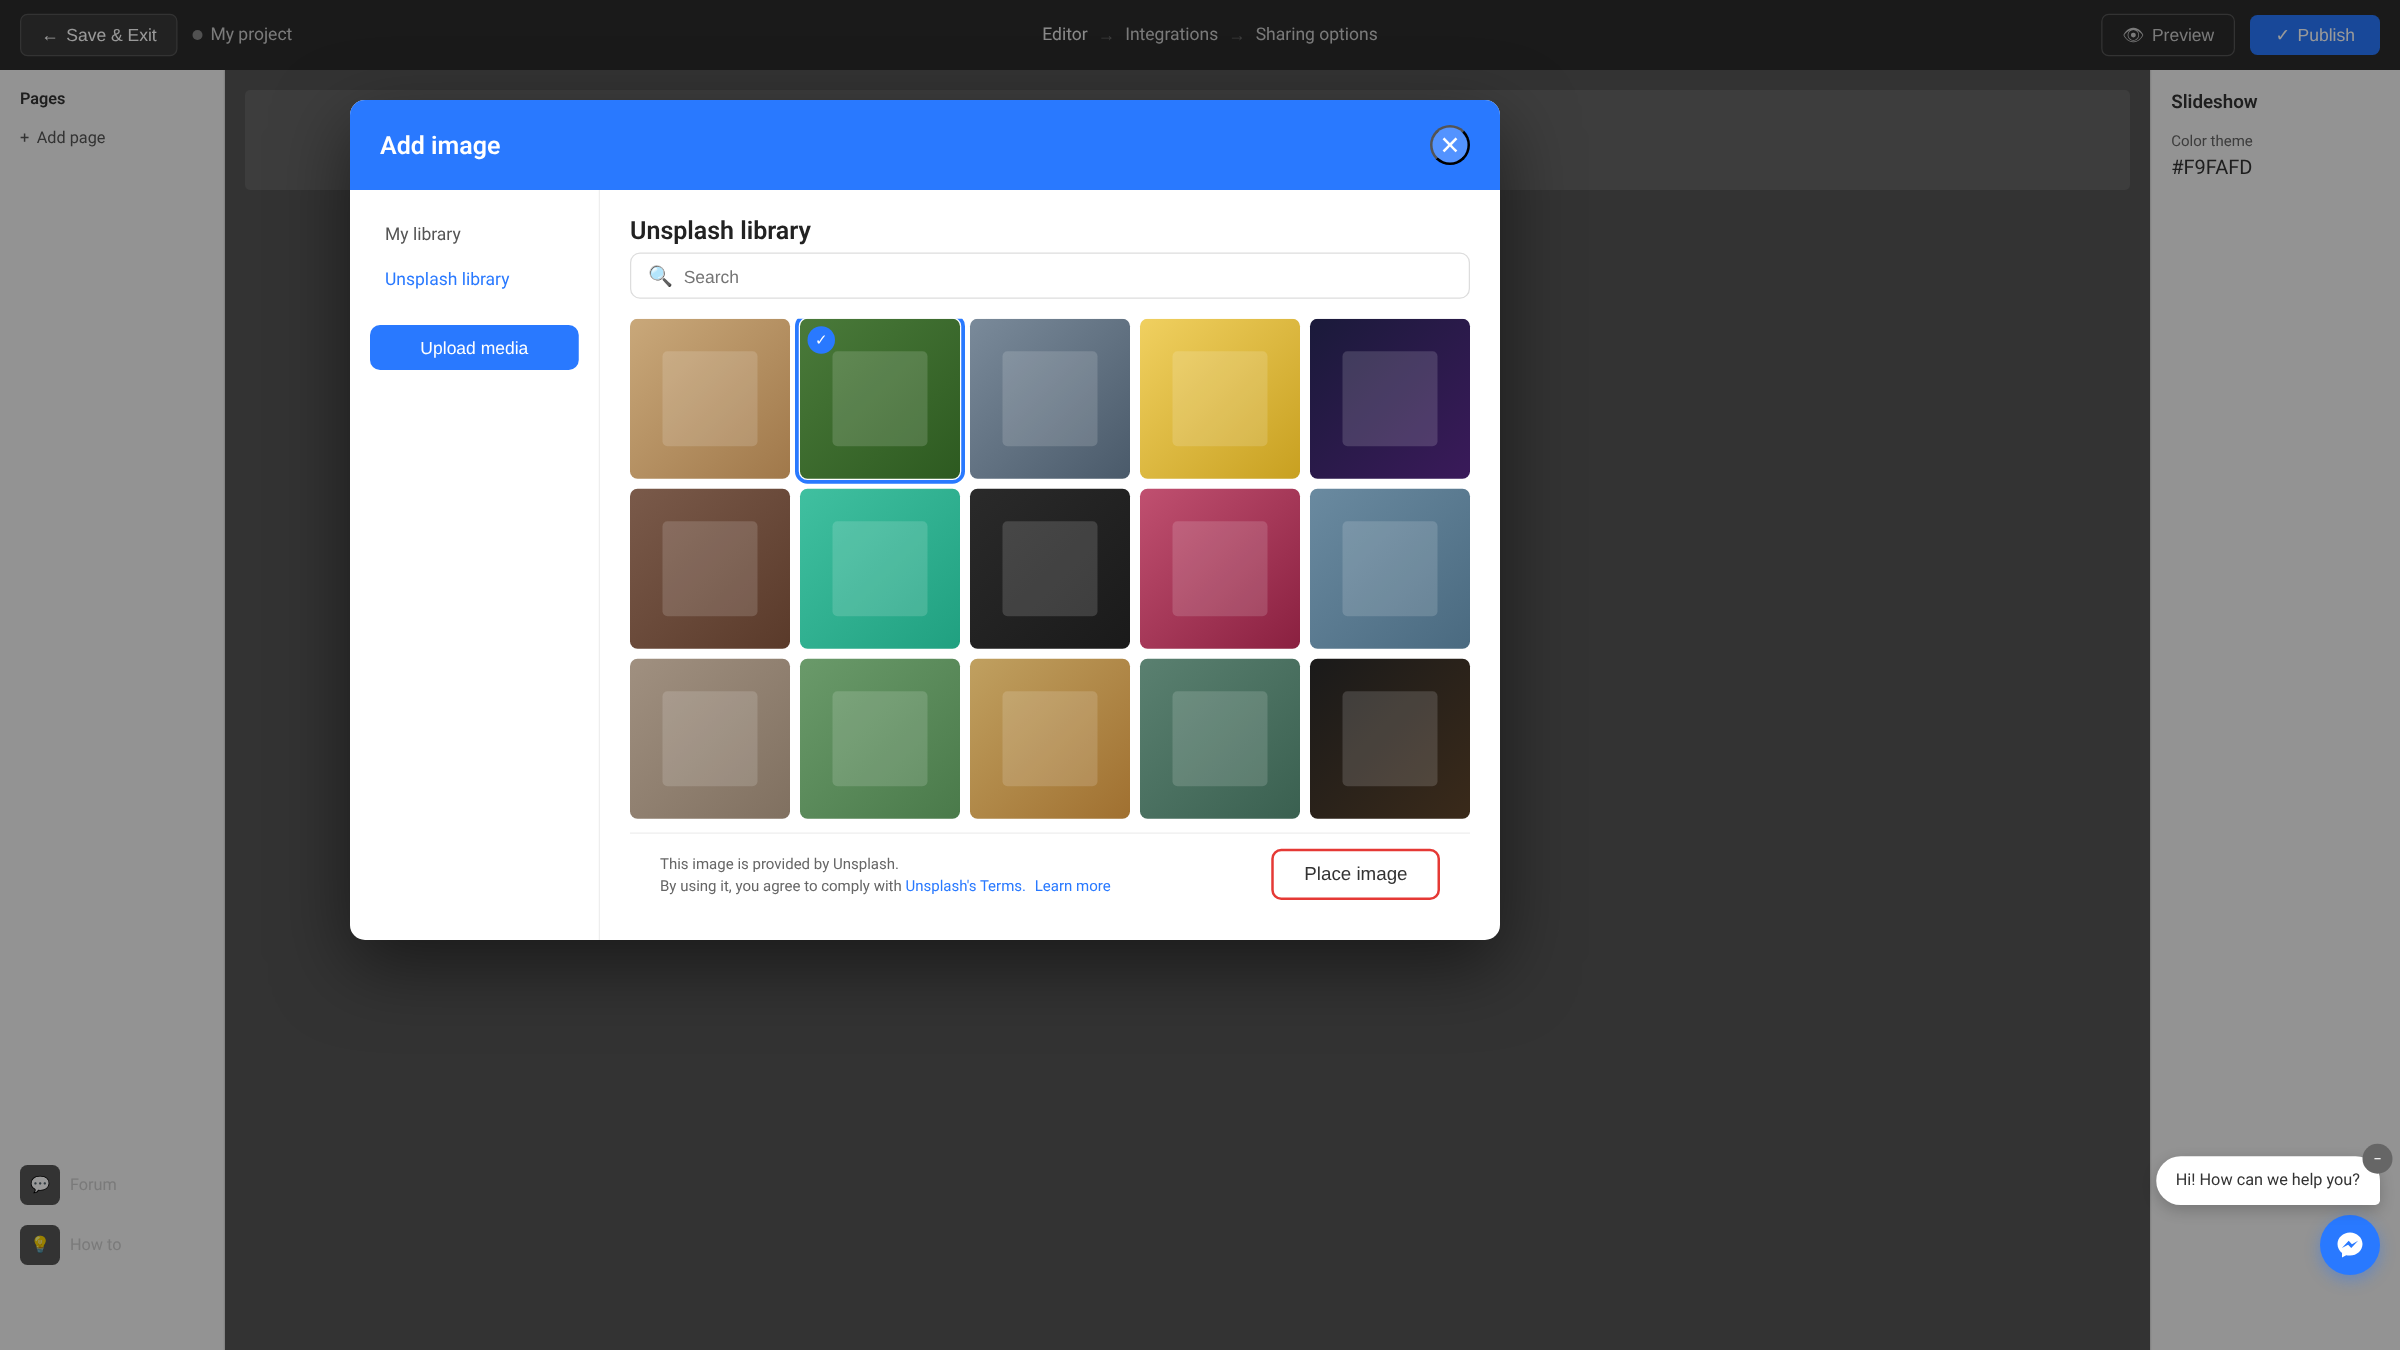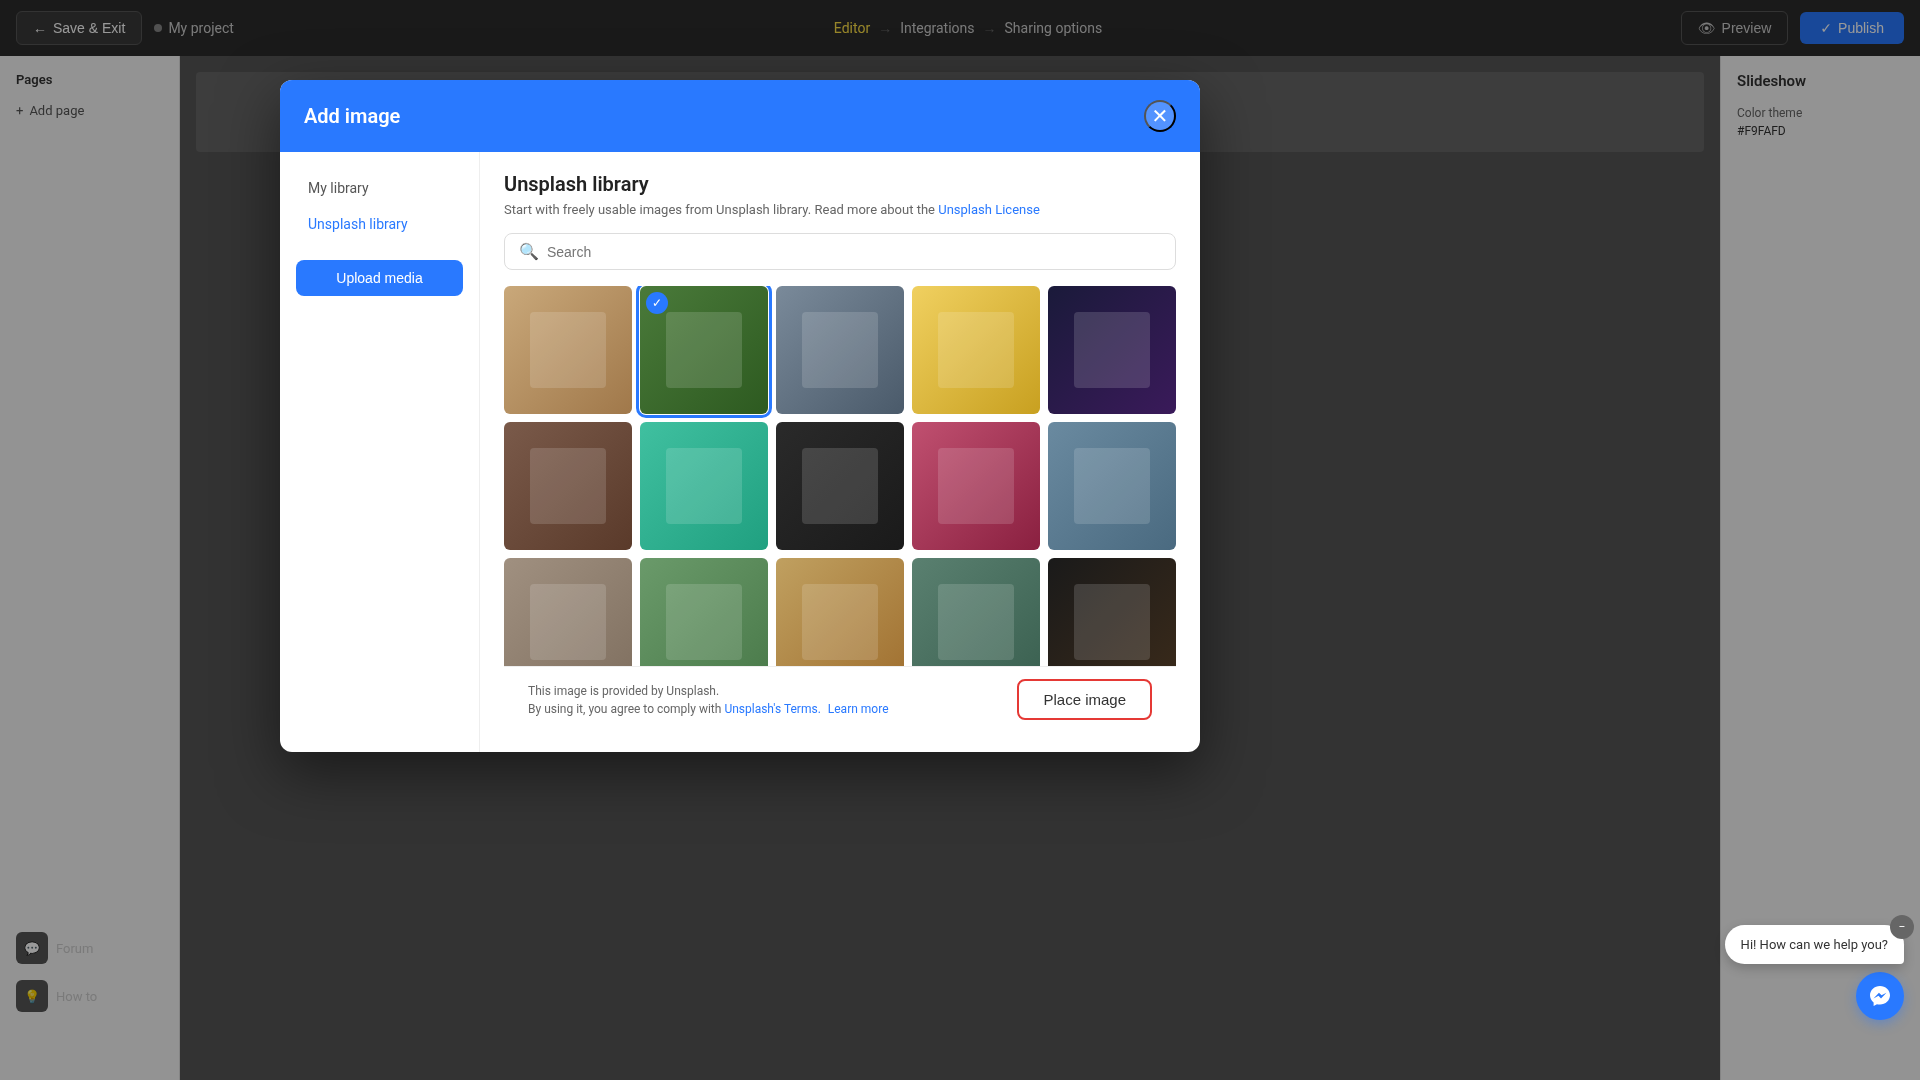--- a/index.html
+++ b/index.html
@@ -61,21 +61,21 @@
       position: absolute;
       left: 50%;
       transform: translateX(-50%);
     }
     .nav-step {
       color: #ccc;
       font-size: 14px;
       cursor: pointer;
     }
     .nav-step.active {
-      color: #fde047;
+      color: #e5e5e5;
       margin-left: 16px;
     }
     .nav-arrow {
       color: #666;
       font-size: 14px;
     }
     .top-nav-right {
       display: flex;
       align-items: center;
       gap: 12px;
@@ -220,21 +220,21 @@
       font-weight: 600;
       color: #333;
       margin-bottom: 16px;
     }
     .right-sidebar-label {
       font-size: 12px;
       color: #666;
       margin-bottom: 4px;
     }
     .right-sidebar-value {
-      font-size: 12px;
+      font-size: 16px;
       color: #333;
     }
 
     
     .overlay-backdrop {
       position: absolute;
       top: 0;
       left: 0;
       width: 100%;
       height: 100%;
@@ -584,24 +584,20 @@
   <div class="modal-body">
 
     <div class="modal-sidebar">
       <div class="modal-sidebar-item">My library</div>
       <div class="modal-sidebar-item active">Unsplash library</div>
       <button class="btn-upload">Upload media</button>
     </div>
 
     <div class="modal-content">
       <div class="library-title">Unsplash library</div>
-      <div class="library-desc">
-        <span>Start with freely usable images from Unsplash library. Read more about the</span>
-        <a>Unsplash License</a>
-      </div>
 
       <div class="search-box">
         <span class="search-icon-svg">🔍</span>
         <input class="search-input" type="text" placeholder="Search" style="">
       </div>
 
       <div class="image-grid-wrapper">
         <div class="image-grid">
           <div class="image-cell img-1">
             <div class="img-inner-shape"></div>

